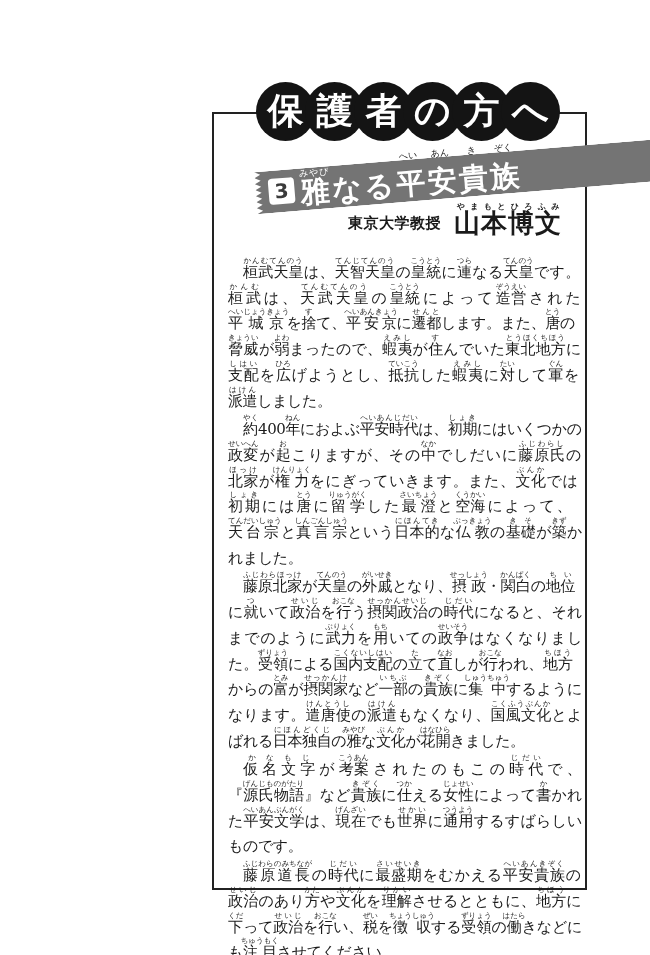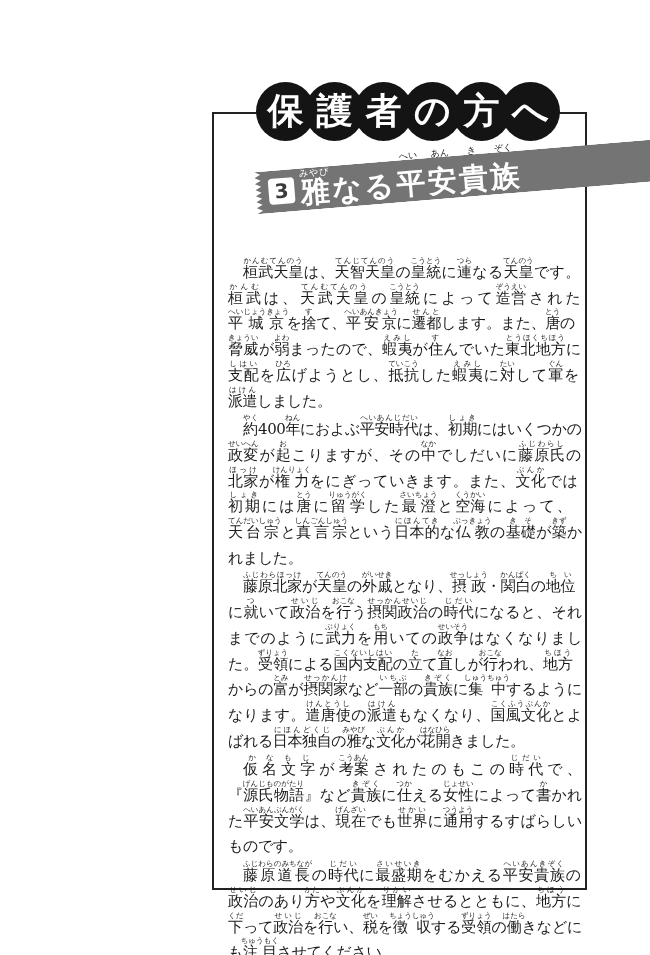--- a/index.html
+++ b/index.html
@@ -90,20 +90,24 @@
     <div class="band-title">雅なる平安貴族</div>
     <div class="band-rt-left">みやび</div>
     <div class="band-rt-row">
         <span class="band-rt-char">へい</span>
         <span class="band-rt-char">あん</span>
         <span class="band-rt-char">き</span>
         <span class="band-rt-char">ぞく</span>
       </div>
   </div>
 
+  <div class="author-row">
+    <span class="affiliation">東京大学教授</span>
+    <span class="author-name"><ruby><span>山</span><rt>やま</rt></ruby><ruby><span>本</span><rt>もと</rt></ruby><ruby><span>博</span><rt>ひろ</rt></ruby><ruby><span>文</span><rt>ふみ</rt></ruby></span>
+  </div>
 
   <div class="body-text">
       <p><ruby><span>桓武天皇</span><rt>かんむてんのう</rt></ruby>は、<ruby><span>天智天皇</span><rt>てんじてんのう</rt></ruby>の<ruby><span>皇統</span><rt>こうとう</rt></ruby>に<ruby><span>連</span><rt>つら</rt></ruby>なる<ruby><span>天皇</span><rt>てんのう</rt></ruby>です。<ruby><span>桓武</span><rt>かんむ</rt></ruby>は、<ruby><span>天武天皇</span><rt>てんむてんのう</rt></ruby>の<ruby><span>皇統</span><rt>こうとう</rt></ruby>によって<ruby><span>造営</span><rt>ぞうえい</rt></ruby>された<ruby><span>平城京</span><rt>へいじょうきょう</rt></ruby>を<ruby><span>捨</span><rt>す</rt></ruby>て、<ruby><span>平安京</span><rt>へいあんきょう</rt></ruby>に<ruby><span>遷都</span><rt>せんと</rt></ruby>します。また、<ruby><span>唐</span><rt>とう</rt></ruby>の<ruby><span>脅威</span><rt>きょうい</rt></ruby>が<ruby><span>弱</span><rt>よわ</rt></ruby>まったので、<ruby><span>蝦夷</span><rt>えみし</rt></ruby>が<ruby><span>住</span><rt>す</rt></ruby>んでいた<ruby><span>東北地方</span><rt>とうほくちほう</rt></ruby>に<ruby><span>支配</span><rt>しはい</rt></ruby>を<ruby><span>広</span><rt>ひろ</rt></ruby>げようとし、<ruby><span>抵抗</span><rt>ていこう</rt></ruby>した<ruby><span>蝦夷</span><rt>えみし</rt></ruby>に<ruby><span>対</span><rt>たい</rt></ruby>して<ruby><span>軍</span><rt>ぐん</rt></ruby>を<ruby><span>派遣</span><rt>はけん</rt></ruby>しました。</p>
       <p><ruby><span>約</span><rt>やく</rt></ruby>400<ruby><span>年</span><rt>ねん</rt></ruby>におよぶ<ruby><span>平安時代</span><rt>へいあんじだい</rt></ruby>は、<ruby><span>初期</span><rt>しょき</rt></ruby>にはいくつかの<ruby><span>政変</span><rt>せいへん</rt></ruby>が<ruby><span>起</span><rt>お</rt></ruby>こりますが、その<ruby><span>中</span><rt>なか</rt></ruby>でしだいに<ruby><span>藤原氏</span><rt>ふじわらし</rt></ruby>の<ruby><span>北家</span><rt>ほっけ</rt></ruby>が<ruby><span>権力</span><rt>けんりょく</rt></ruby>をにぎっていきます。また、<ruby><span>文化</span><rt>ぶんか</rt></ruby>では<ruby><span>初期</span><rt>しょき</rt></ruby>には<ruby><span>唐</span><rt>とう</rt></ruby>に<ruby><span>留学</span><rt>りゅうがく</rt></ruby>した<ruby><span>最澄</span><rt>さいちょう</rt></ruby>と<ruby><span>空海</span><rt>くうかい</rt></ruby>によって、<ruby><span>天台宗</span><rt>てんだいしゅう</rt></ruby>と<ruby><span>真言宗</span><rt>しんごんしゅう</rt></ruby>という<ruby><span>日本的</span><rt>にほんてき</rt></ruby>な<ruby><span>仏教</span><rt>ぶっきょう</rt></ruby>の<ruby><span>基礎</span><rt>きそ</rt></ruby>が<ruby><span>築</span><rt>きず</rt></ruby>かれました。</p>
       <p><ruby><span>藤原北家</span><rt>ふじわらほっけ</rt></ruby>が<ruby><span>天皇</span><rt>てんのう</rt></ruby>の<ruby><span>外戚</span><rt>がいせき</rt></ruby>となり、<ruby><span>摂政</span><rt>せっしょう</rt></ruby>・<ruby><span>関白</span><rt>かんぱく</rt></ruby>の<ruby><span>地位</span><rt>ちい</rt></ruby>に<ruby><span>就</span><rt>つ</rt></ruby>いて<ruby><span>政治</span><rt>せいじ</rt></ruby>を<ruby><span>行</span><rt>おこな</rt></ruby>う<ruby><span>摂関政治</span><rt>せっかんせいじ</rt></ruby>の<ruby><span>時代</span><rt>じだい</rt></ruby>になると、それまでのように<ruby><span>武力</span><rt>ぶりょく</rt></ruby>を<ruby><span>用</span><rt>もち</rt></ruby>いての<ruby><span>政争</span><rt>せいそう</rt></ruby>はなくなりました。<ruby><span>受領</span><rt>ずりょう</rt></ruby>による<ruby><span>国内支配</span><rt>こくないしはい</rt></ruby>の<ruby><span>立</span><rt>た</rt></ruby>て<ruby><span>直</span><rt>なお</rt></ruby>しが<ruby><span>行</span><rt>おこな</rt></ruby>われ、<ruby><span>地方</span><rt>ちほう</rt></ruby>からの<ruby><span>富</span><rt>とみ</rt></ruby>が<ruby><span>摂関家</span><rt>せっかんけ</rt></ruby>など<ruby><span>一部</span><rt>いちぶ</rt></ruby>の<ruby><span>貴族</span><rt>きぞく</rt></ruby>に<ruby><span>集中</span><rt>しゅうちゅう</rt></ruby>するようになります。<ruby><span>遣唐使</span><rt>けんとうし</rt></ruby>の<ruby><span>派遣</span><rt>はけん</rt></ruby>もなくなり、<ruby><span>国風文化</span><rt>こくふうぶんか</rt></ruby>とよばれる<ruby><span>日本独自</span><rt>にほんどくじ</rt></ruby>の<ruby><span>雅</span><rt>みやび</rt></ruby>な<ruby><span>文化</span><rt>ぶんか</rt></ruby>が<ruby><span>花開</span><rt>はなひら</rt></ruby>きました。</p>
       <p><ruby><span>仮名文字</span><rt>かなもじ</rt></ruby>が<ruby><span>考案</span><rt>こうあん</rt></ruby>されたのもこの<ruby><span>時代</span><rt>じだい</rt></ruby>で、『<ruby><span>源氏物語</span><rt>げんじものがたり</rt></ruby>』など<ruby><span>貴族</span><rt>きぞく</rt></ruby>に<ruby><span>仕</span><rt>つか</rt></ruby>える<ruby><span>女性</span><rt>じょせい</rt></ruby>によって<ruby><span>書</span><rt>か</rt></ruby>かれた<ruby><span>平安文学</span><rt>へいあんぶんがく</rt></ruby>は、<ruby><span>現在</span><rt>げんざい</rt></ruby>でも<ruby><span>世界</span><rt>せかい</rt></ruby>に<ruby><span>通用</span><rt>つうよう</rt></ruby>するすばらしいものです。</p>
       <p><ruby><span>藤原道長</span><rt>ふじわらのみちなが</rt></ruby>の<ruby><span>時代</span><rt>じだい</rt></ruby>に<ruby><span>最盛期</span><rt>さいせいき</rt></ruby>をむかえる<ruby><span>平安貴族</span><rt>へいあんきぞく</rt></ruby>の<ruby><span>政治</span><rt>せいじ</rt></ruby>のあり<ruby><span>方</span><rt>かた</rt></ruby>や<ruby><span>文化</span><rt>ぶんか</rt></ruby>を<ruby><span>理解</span><rt>りかい</rt></ruby>させるとともに、<ruby><span>地方</span><rt>ちほう</rt></ruby>に<ruby><span>下</span><rt>くだ</rt></ruby>って<ruby><span>政治</span><rt>せいじ</rt></ruby>を<ruby><span>行</span><rt>おこな</rt></ruby>い、<ruby><span>税</span><rt>ぜい</rt></ruby>を<ruby><span>徴収</span><rt>ちょうしゅう</rt></ruby>する<ruby><span>受領</span><rt>ずりょう</rt></ruby>の<ruby><span>働</span><rt>はたら</rt></ruby>きなどにも<ruby><span>注目</span><rt>ちゅうもく</rt></ruby>させてください。</p>
     </div>
 </div>
 

